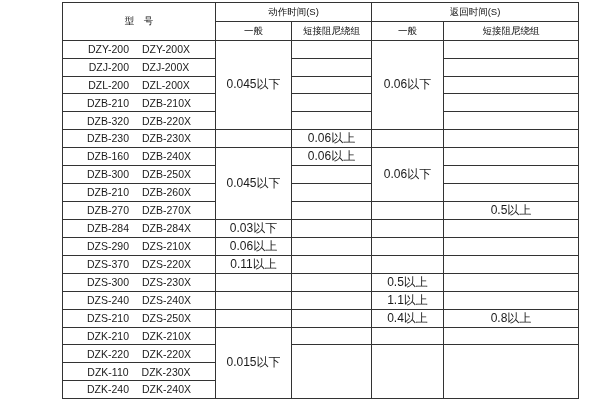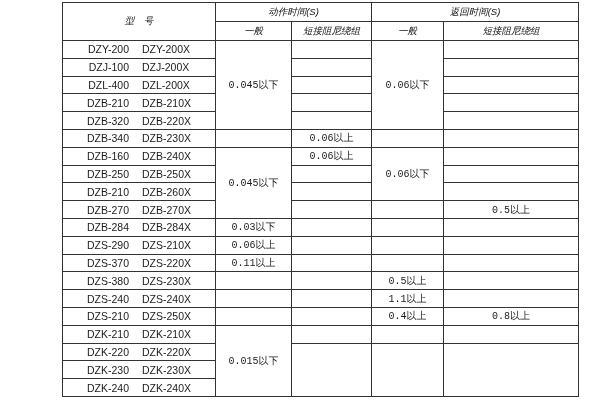--- a/index.html
+++ b/index.html
@@ -17,24 +17,24 @@
     margin:0;
     text-align:center;
     vertical-align:middle;
     font-weight:normal;
     overflow:hidden;
     white-space:nowrap;
   }
   .hdr-row1{height:19px;}
   .hdr-row2{height:19px;}
   .data-row{height:17.8px;}
-  .hdr{font-size:9.5px;color:#111;font-style:italic;}
+  .hdr{font-size:9.5px;color:#111;}
   .model-cell{font-size:10.5px;}
   .model-pair{display:flex;justify-content:center;gap:13px;}
-  .val{font-size:10px;font-family:Liberation Mono, monospace;}
+  .val{font-size:12px;}
 </style>
 </head>
 <body>
 
 <table class="spec-table">
   <colgroup>
     <col style="width:153px">
       <col style="width:76px">
       <col style="width:80px">
       <col style="width:72px">
@@ -63,32 +63,32 @@
     </td>
     <td class="val" rowspan="5">0.045以下</td>
     <td></td>
     <td class="val" rowspan="5">0.06以下</td>
     <td></td>
   </tr>
 
   <tr class="data-row">
     <td class="model-cell">
       <div class="model-pair">
-            <span>DZJ-100</span>
+            <span>DZJ-200</span>
             <span>DZJ-200X</span>
           </div>
     </td>
     <td></td>
     <td></td>
   </tr>
 
   <tr class="data-row">
     <td class="model-cell">
       <div class="model-pair">
-            <span>DZL-400</span>
+            <span>DZL-200</span>
             <span>DZL-200X</span>
           </div>
     </td>
     <td></td>
     <td></td>
   </tr>
 
   <tr class="data-row">
     <td class="model-cell">
       <div class="model-pair">
@@ -107,21 +107,21 @@
             <span>DZB-220X</span>
           </div>
     </td>
     <td></td>
     <td></td>
   </tr>
 
   <tr class="data-row">
     <td class="model-cell">
       <div class="model-pair">
-            <span>DZB-340</span>
+            <span>DZB-230</span>
             <span>DZB-230X</span>
           </div>
     </td>
     <td></td>
     <td class="val">0.06以上</td>
     <td></td>
     <td></td>
   </tr>
 
   <tr class="data-row">
@@ -133,21 +133,21 @@
     </td>
     <td class="val" rowspan="4">0.045以下</td>
     <td class="val">0.06以上</td>
     <td class="val" rowspan="3">0.06以下</td>
     <td></td>
   </tr>
 
   <tr class="data-row">
     <td class="model-cell">
       <div class="model-pair">
-            <span>DZB-250</span>
+            <span>DZB-300</span>
             <span>DZB-250X</span>
           </div>
     </td>
     <td></td>
     <td></td>
   </tr>
 
   <tr class="data-row">
     <td class="model-cell">
       <div class="model-pair">
@@ -206,21 +206,21 @@
     </td>
     <td class="val">0.11以上</td>
     <td></td>
     <td></td>
     <td></td>
   </tr>
 
   <tr class="data-row">
     <td class="model-cell">
       <div class="model-pair">
-            <span>DZS-380</span>
+            <span>DZS-300</span>
             <span>DZS-230X</span>
           </div>
     </td>
     <td></td>
     <td></td>
     <td class="val">0.5以上</td>
     <td></td>
   </tr>
 
   <tr class="data-row">
@@ -270,21 +270,21 @@
           </div>
     </td>
     <td rowspan="3"></td>
     <td rowspan="3"></td>
     <td rowspan="3"></td>
   </tr>
 
   <tr class="data-row">
     <td class="model-cell">
       <div class="model-pair">
-            <span>DZK-230</span>
+            <span>DZK-110</span>
             <span>DZK-230X</span>
           </div>
     </td>
   </tr>
 
   <tr class="data-row">
     <td class="model-cell">
       <div class="model-pair">
             <span>DZK-240</span>
             <span>DZK-240X</span>

